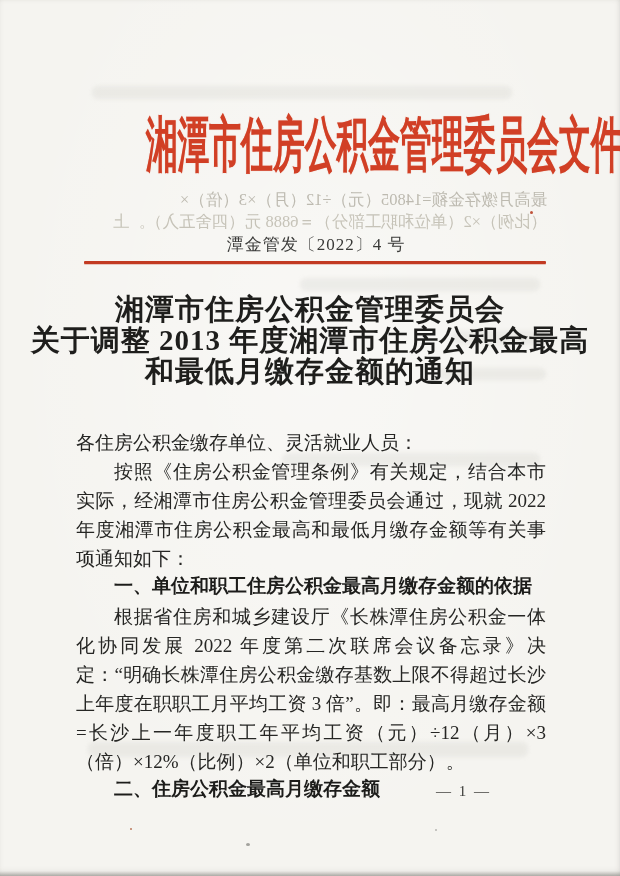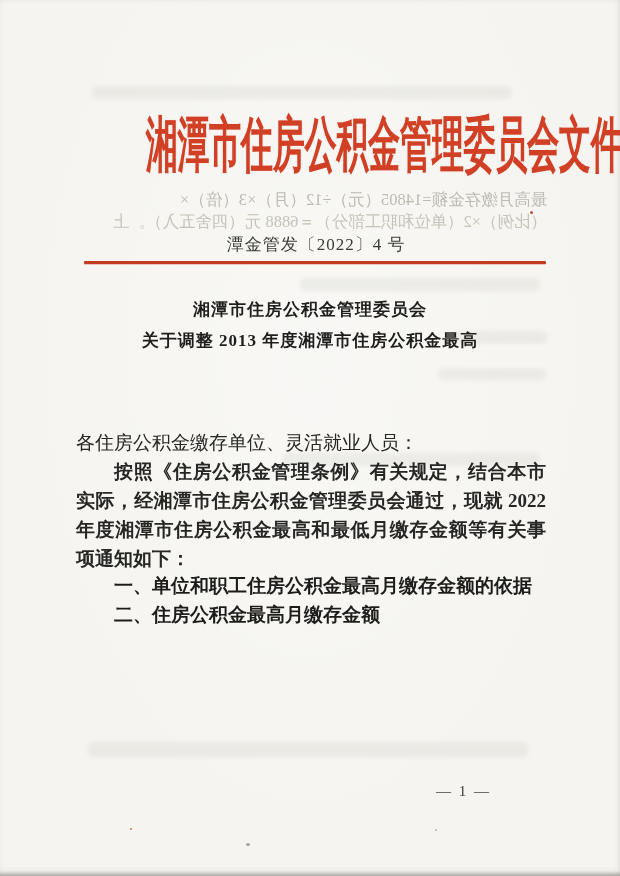--- a/index.html
+++ b/index.html
@@ -37,32 +37,32 @@
     margin-left:12px;
   }
   .red-rule{
     position:absolute;top:261px;left:84px;width:462px;height:3px;
     background:#c23a22;border-radius:1px;
     box-shadow:0 1px 0 rgba(194,58,34,.25);
   }
   .doc-title{
     position:absolute;top:294px;left:0;right:0;
     text-align:center;
-    font-size:17px;line-height:31px;
+    font-size:29px;line-height:31px;
     font-weight:700;color:#1e1e1c;
     letter-spacing:1px;
   }
   .body-text{
     position:absolute;top:428px;left:76px;width:470px;
     font-size:19px;line-height:29px;
     color:#262624;
     text-align:justify;
   }
   .body-text p{margin:0;}
-  .indent{text-indent:2em;font-weight:bold;}
+  .indent{text-indent:2em;}
   .sec-heading{
     font-family:Liberation Mono, monospace;
     font-weight:700;color:#1c1c1a;
     text-indent:2em;
   }
   .page-number{
     position:absolute;top:783px;left:436px;
     font-size:15px;color:#3c3c3a;letter-spacing:2px;
     white-space:nowrap;
   }
@@ -111,26 +111,28 @@
 
   <div class="letterhead">湘潭市住房公积金管理委员会文件</div>
 
   <div class="doc-number">潭金管发〔2022〕4 号</div>
 
   <div class="red-rule"></div>
 
   <div class="doc-title">
     <div>湘潭市住房公积金管理委员会</div>
     <div>关于调整 2013 年度湘潭市住房公积金最高</div>
+    <div>和最低月缴存金额的通知</div>
   </div>
 
   <div class="body-text">
     <p>各住房公积金缴存单位、灵活就业人员：</p>
     <p class="indent">按照《住房公积金管理条例》有关规定，结合本市实际，经湘潭市住房公积金管理委员会通过，现就 2022 年度湘潭市住房公积金最高和最低月缴存金额等有关事项通知如下：</p>
     <p class="sec-heading">一、单位和职工住房公积金最高月缴存金额的依据</p>
+    <p class="indent">根据省住房和城乡建设厅《长株潭住房公积金一体化协同发展 2022 年度第二次联席会议备忘录》决定：“明确长株潭住房公积金缴存基数上限不得超过长沙上年度在职职工月平均工资 3 倍”。即：最高月缴存金额=长沙上一年度职工年平均工资（元）÷12（月）×3（倍）×12%（比例）×2（单位和职工部分）。</p>
     <p class="sec-heading">二、住房公积金最高月缴存金额</p>
   </div>
 
   <div class="page-number">— 1 —</div>
 
   <div class="speck red1"></div>
   <div class="speck red2"></div>
   <div class="speck gray1"></div>
   <div class="speck gray2"></div>
   <div class="edge-bottom"></div>

